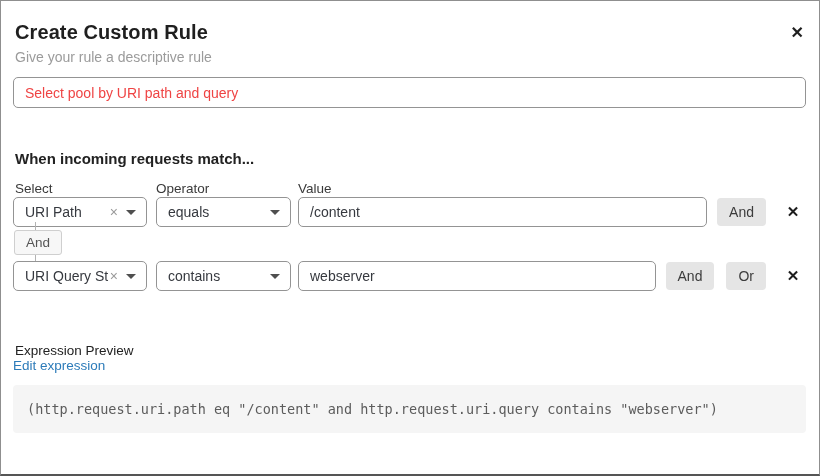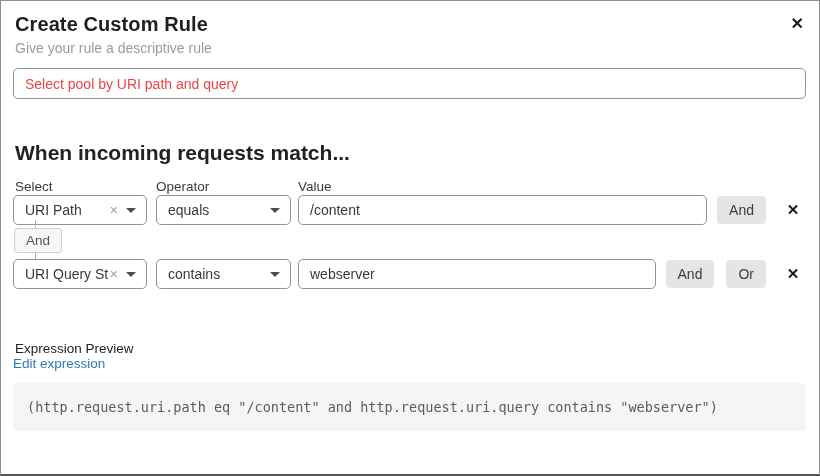--- a/index.html
+++ b/index.html
@@ -9,36 +9,36 @@
   .dialog {
     width: 820px; height: 476px;
     background: #fff;
     border: 1px solid #8f8f8f;
     border-bottom: 2px solid #555;
     padding: 0 13px 0 12px;
     position: relative;
   }
 
   
-  .dlg-header { display: flex; justify-content: space-between; align-items: flex-end; padding-top: 9px; }
+  .dlg-header { display: flex; justify-content: space-between; align-items: center; padding-top: 18px; }
   .dlg-title { font-size: 20px; font-weight: 700; color: #1f1f1f; letter-spacing: .1px; padding-left: 2px; }
   .close-btn { background: none; border: none; cursor: pointer; font-size: 16px; font-weight: 700; color: #1f1f1f; line-height: 1; padding: 4px 2px; margin-top: 2px; }
 
   
   .rule-label { margin-top: 19px; padding-left: 2px; font-size: 15px; color: #2f2f2f; }
   .rule-hint { margin-top: 4px; padding-left: 2px; font-size: 14px; color: #9b9b9b; }
   .text-input {
     margin-top: 12px; width: 100%; height: 31px;
     border: 1px solid #949494; border-radius: 5px;
     padding: 0 11px; font-size: 14px; color: #ef4444;
     font-family: "Liberation Sans", sans-serif; outline: none; background: #fff;
   }
 
   
-  .match-heading { margin-top: 42px; padding-left: 2px; font-size: 21px; font-weight: 700; color: #222; }
+  .match-heading { margin-top: 42px; padding-left: 2px; font-size: 15px; font-weight: 700; color: #222; }
   .col-labels { margin-top: 14px; display: flex; font-size: 13.5px; color: #3a3a3a; }
   .col-labels .col-field { width: 143px; padding-left: 2px; }
   .col-labels .col-operator { width: 142px; }
   .col-labels .col-value { flex: 1; }
 
   .cond-row { display: flex; align-items: center; margin-top: 6px; height: 20px; }
   .cond-row.second { margin-top: 0; }
 
   .select {
     display: flex; align-items: center; height: 30px;

